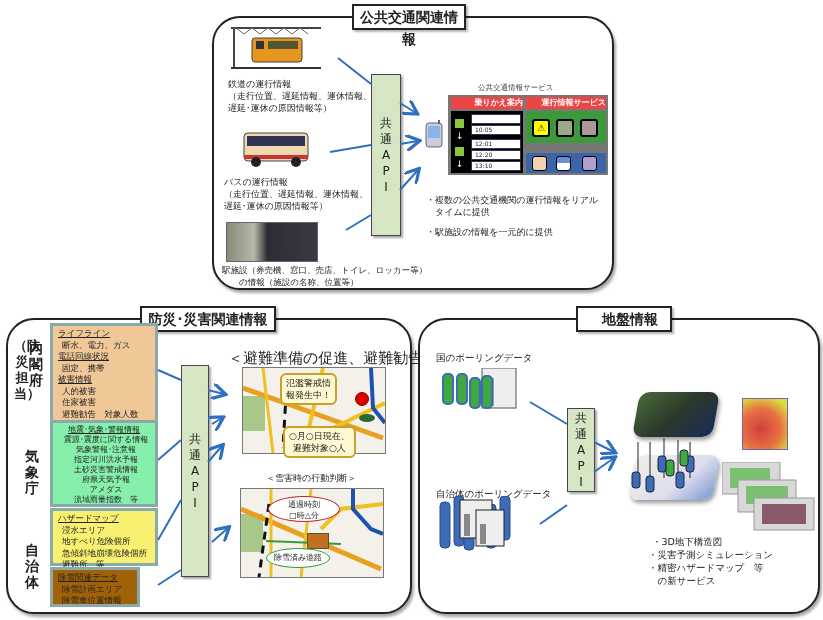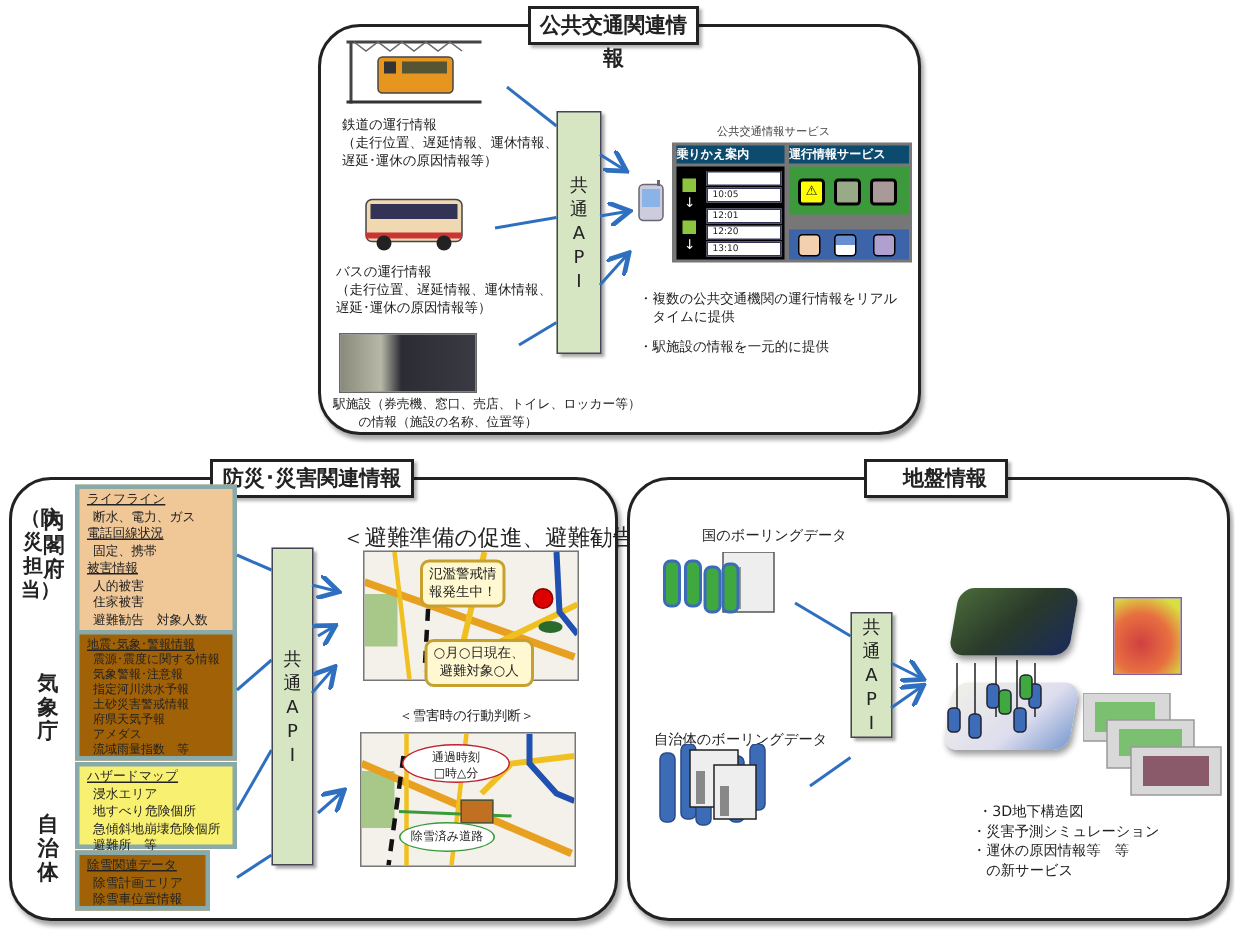--- a/index.html
+++ b/index.html
@@ -11,21 +11,21 @@
   .api span{display:block;}
   .txt{position:absolute;font-size:9px;line-height:12px;white-space:pre;}
   .srcbox{position:absolute;border:3px solid #8aa;font-size:8.5px;line-height:11.5px;padding:2px 5px;box-sizing:border-box;}
   .srcbox .h{text-decoration:underline;}
   .srcbox .i{padding-left:4px;}
   .vlabel{position:absolute;font-weight:bold;font-size:14px;line-height:16px;width:16px;text-align:center;}
   .map{position:absolute;border:1.5px solid #777;background:#f4f1ea;overflow:hidden;}
   .bubble{position:absolute;background:#fff8d0;border:2px solid #c8a030;border-radius:6px;font-size:9px;line-height:12px;text-align:center;padding:2px 4px;}
   .oval{position:absolute;background:#fff;border-radius:50%;font-size:8px;line-height:11px;text-align:center;}
   svg.arrows{position:absolute;left:0;top:0;pointer-events:none;}
-  .scr-hdr{position:absolute;background:#0c4a6e;color:#fff;font-size:8px;font-weight:bold;text-align:left;line-height:12px;}
+  .scr-hdr{position:absolute;background:#ef4444;color:#fff;font-size:8px;font-weight:bold;text-align:right;line-height:12px;}
   .row{position:absolute;background:#fff;border:1px solid #335;font-size:6px;line-height:8px;padding-left:3px;box-sizing:border-box;}
 </style>
 </head>
 <body>
 
 <div class="panel" style="left:212px;top:16px;width:398px;height:270px;"></div>
 <div class="panel-title" style="left:352px;top:4px;width:110px;">公共交通関連情報</div>
 
 <div class="abs" style="left:226px;top:24px;width:100px;height:50px;">
   <svg width="100" height="50">
@@ -118,21 +118,21 @@
 <div class="srcbox" style="left:50px;top:323px;width:108px;height:107px;background:#f0c898;">
   <div class="h">ライフライン</div>
   <div class="i">断水、電力、ガス</div>
   <div class="h">電話回線状況</div>
   <div class="i">固定、携帯</div>
   <div class="h">被害情報</div>
   <div class="i">人的被害</div>
   <div class="i">住家被害</div>
   <div class="i">避難勧告　対象人数　等</div>
 </div>
-<div class="srcbox" style="left:50px;top:420px;width:108px;height:87px;background:#a16207;font-size:8px;line-height:10px;">
+<div class="srcbox" style="left:50px;top:420px;width:108px;height:87px;background:#86efac;font-size:8px;line-height:10px;text-align:center;">
   <div class="h">地震･気象･警報情報</div>
   <div class="i">震源･震度に関する情報</div>
   <div class="i">気象警報･注意報</div>
   <div class="i">指定河川洪水予報</div>
   <div class="i">土砂災害警戒情報</div>
   <div class="i">府県天気予報</div>
   <div class="i">アメダス</div>
   <div class="i">流域雨量指数　等</div>
 </div>
 <div class="srcbox" style="left:50px;top:508px;width:108px;height:58px;background:#f8f070;">
@@ -189,21 +189,21 @@
   </svg>
   <div class="abs" style="left:66px;top:44px;width:20px;height:14px;background:#c07020;border:1px solid #553;"></div>
 </div>
 <div class="oval" style="left:268px;top:496px;width:72px;height:26px;border:1.5px solid #c02030;white-space:pre;padding-top:2px;box-sizing:border-box;">通過時刻
 □時△分</div>
 <div class="oval" style="left:266px;top:548px;width:62px;height:18px;border:1.5px solid #3a9a3a;line-height:18px;">除雪済み道路</div>
 
 <div class="panel" style="left:418px;top:318px;width:398px;height:292px;"></div>
 <div class="panel-title" style="left:576px;top:306px;width:80px;padding-left:12px;">地盤情報</div>
 
-<div class="txt" style="left:436px;top:352px;font-size:9.5px;margin-left:32px;">国のボーリングデータ</div>
+<div class="txt" style="left:436px;top:352px;font-size:9.5px;">国のボーリングデータ</div>
 <div class="abs" style="left:440px;top:368px;width:80px;height:45px;">
   <svg width="80" height="45">
     <rect x="42" y="0" width="34" height="40" fill="#eee" stroke="#555"></rect>
     <rect x="46" y="10" width="8" height="28" fill="#999"></rect>
     <g fill="#3fa83f" stroke="#3c6cb8" stroke-width="2">
       <rect x="3" y="6" width="10" height="30" rx="4"></rect>
       <rect x="17" y="6" width="10" height="30" rx="4"></rect>
       <rect x="30" y="10" width="10" height="30" rx="4"></rect>
       <rect x="42" y="8" width="10" height="32" rx="4"></rect>
     </g>
@@ -266,21 +266,21 @@
       <rect x="8" y="6" width="40" height="20" fill="#7ac070"></rect>
     <rect x="16" y="18" width="58" height="32" fill="#d8d8d8" stroke="#999"></rect>
       <rect x="24" y="24" width="42" height="18" fill="#7ac070"></rect>
     <rect x="32" y="36" width="60" height="32" fill="#d8d8d8" stroke="#999"></rect>
       <rect x="40" y="42" width="44" height="20" fill="#8a5a6a"></rect>
   </svg>
 </div>
 
 <div class="txt" style="left:652px;top:536px;font-size:9.5px;">・3D地下構造図</div>
 <div class="txt" style="left:648px;top:549px;font-size:9.5px;">・災害予測シミュレーション</div>
-<div class="txt" style="left:648px;top:562px;font-size:9.5px;">・運休の原因情報等　等</div>
+<div class="txt" style="left:648px;top:562px;font-size:9.5px;">・精密ハザードマップ　等</div>
 <div class="txt" style="left:648px;top:575px;font-size:9.5px;">　の新サービス</div>
 
 <svg class="arrows" width="823" height="620">
   <defs>
     <marker id="ah" markerWidth="8" markerHeight="8" refX="6" refY="4" orient="auto">
         <path d="M0,0 L7,4 L0,8" fill="none" stroke="#2f6fc0" stroke-width="1.6"></path>
       </marker>
   </defs>
   <g stroke="#2f6fc0" stroke-width="2" fill="none">
     <line x1="338" y1="58" x2="371" y2="84"></line>

